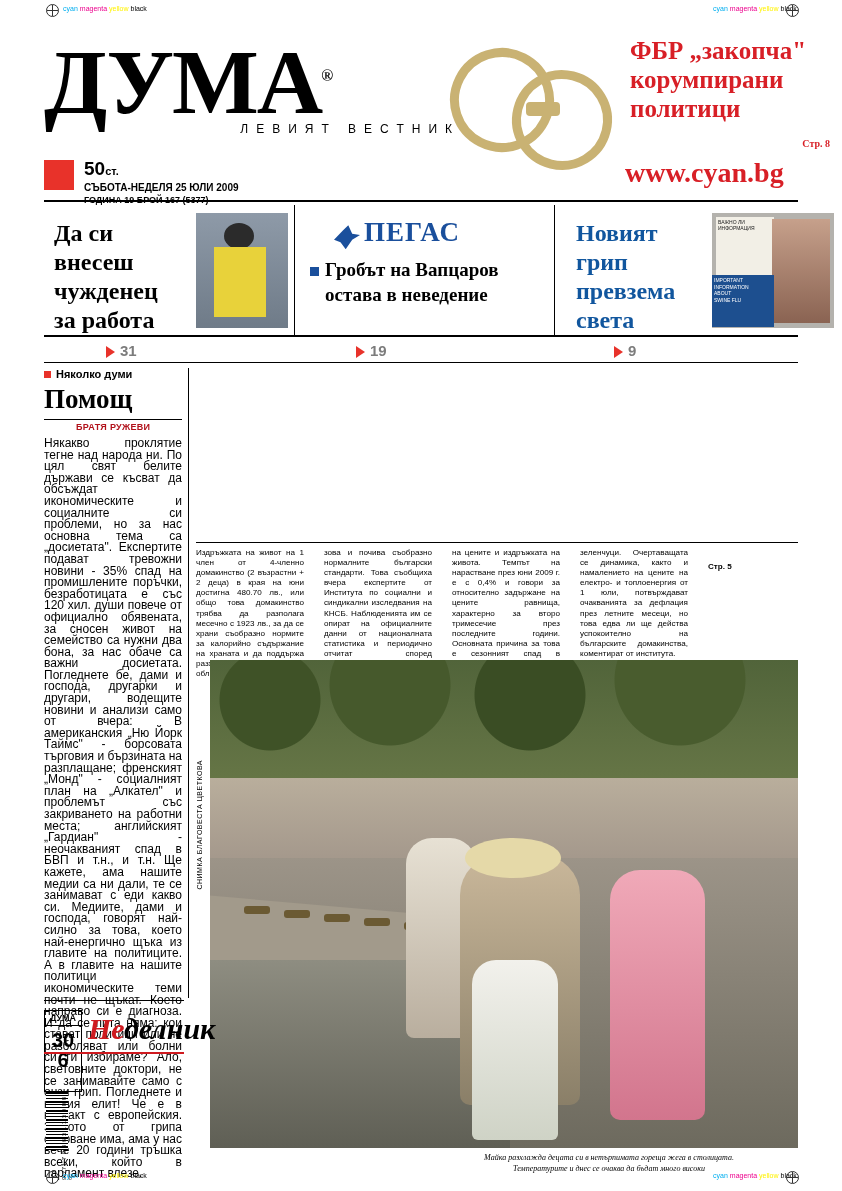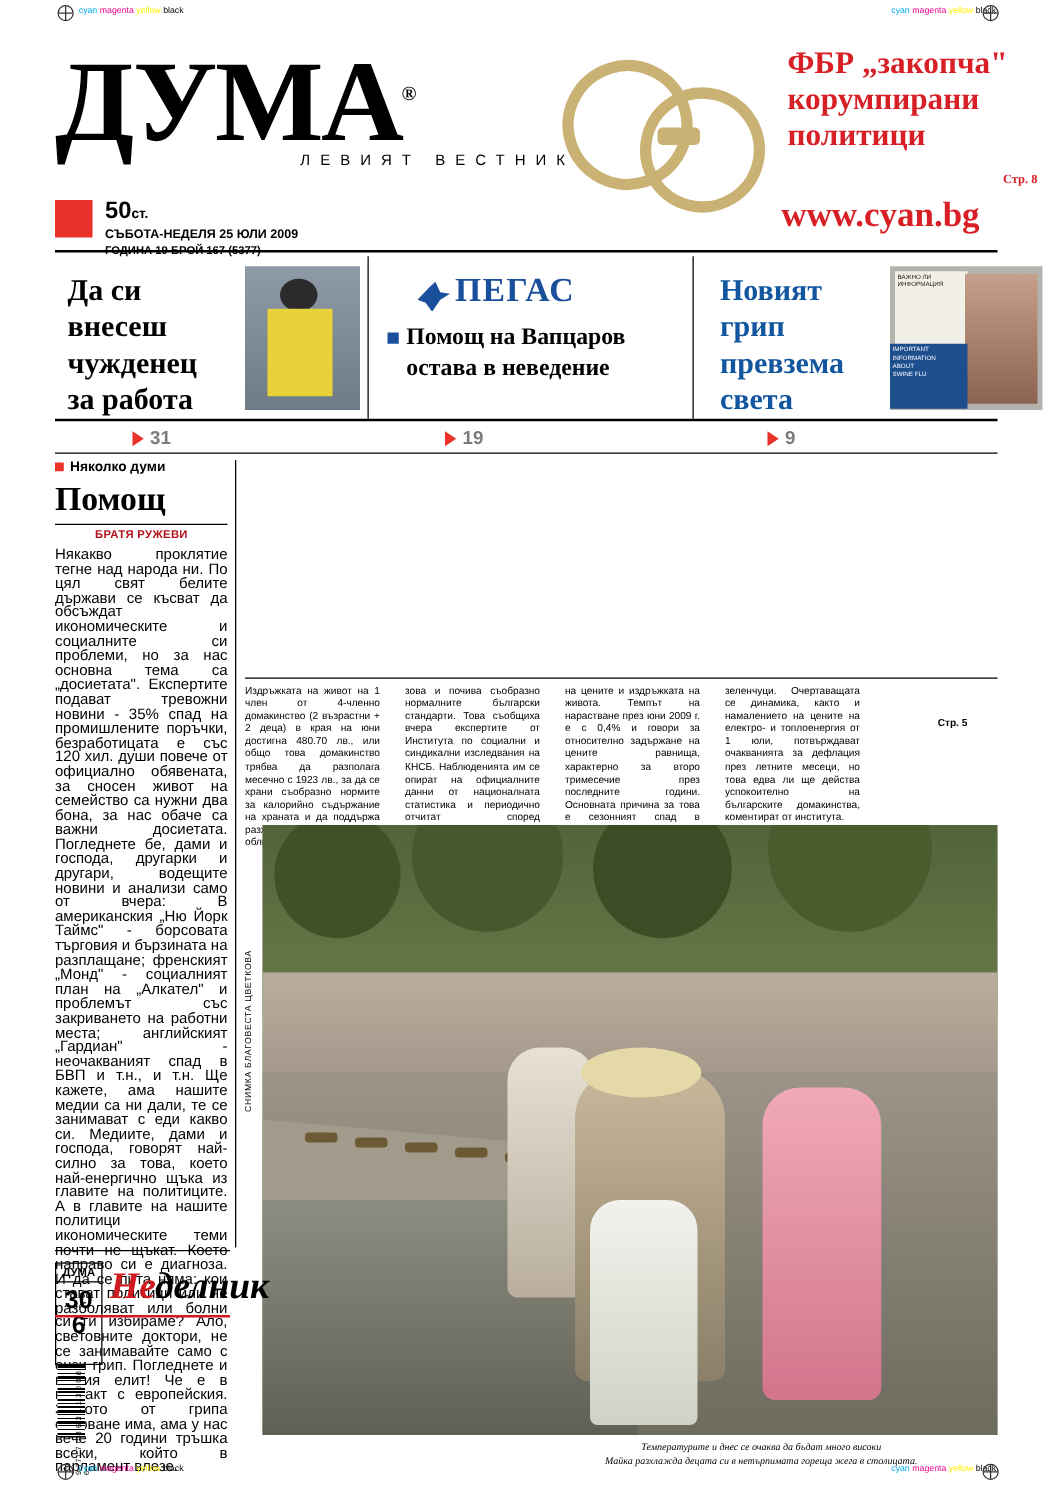--- a/index.html
+++ b/index.html
@@ -82,21 +82,21 @@
   .ned-pg{font-family:"Liberation Sans",sans-serif;font-size:9px;font-weight:bold;color:#555;text-align:right;margin-top:2px;}
 
   
   .mainhead{position:absolute;left:196px;top:368px;width:602px;}
   .hl{font-family:"Liberation Serif",serif;font-weight:bold;font-size:59px;line-height:57px;letter-spacing:-1px;text-align:center;}
   .subhl{font-family:"Liberation Serif",serif;font-size:20px;line-height:25px;text-align:center;margin-top:10px;}
 
   
   .cols{position:absolute;left:196px;top:548px;width:602px;height:108px;}
   .col{position:absolute;top:0;width:108px;font-family:"Liberation Sans",sans-serif;font-size:8.1px;line-height:10.1px;text-align:justify;}
-  .col .pg{color:#000;font-weight:bold;text-align:center;display:block;margin-top:16px;}
+  .col .pg{color:#000;font-weight:bold;text-align:left;display:block;margin-top:4px;}
 
   
   .photo{position:absolute;left:210px;top:660px;width:588px;height:488px;overflow:hidden;background:#6f7a5c;}
   .credit{position:absolute;left:196px;top:760px;font-family:"Liberation Sans",sans-serif;font-size:7px;writing-mode:vertical-rl;transform:rotate(180deg);letter-spacing:.5px;}
   .caption{position:absolute;left:420px;top:1152px;width:378px;text-align:center;font-family:"Liberation Serif",serif;font-style:italic;font-size:8px;line-height:11px;}
   .trees{position:absolute;left:0;top:0;width:588px;height:150px;
     background:
       radial-gradient(circle at 60px 40px,#3f5227 0 50px,transparent 51px),
       radial-gradient(circle at 180px 25px,#46592c 0 60px,transparent 61px),
       radial-gradient(circle at 320px 35px,#3a4d24 0 55px,transparent 56px),
@@ -175,21 +175,21 @@
     </div>
 
     <div class="vdiv" style="left:250px;"></div>
 
     <div class="promo-cell" style="left:262px;width:240px;">
       <div style="position:absolute;left:28px;top:12px;">
         <span style="display:inline-block;width:26px;height:24px;background:#1a4f9c;clip-path:polygon(0 60%,35% 20%,55% 0,70% 35%,100% 40%,70% 60%,45% 100%,25% 70%);vertical-align:middle;"></span>
         <span class="pegas">ПЕГАС</span>
       </div>
       <div class="pegas-txt" style="position:absolute;left:4px;top:52px;width:236px;">
-        <div><span class="sq-blue"></span><span>Помощ на Вапцаров</span></div>
+        <div><span class="sq-blue"></span><span>Гробът на Вапцаров</span></div>
         <div style="padding-left:15px;">остава в неведение</div>
       </div>
     </div>
 
     <div class="vdiv" style="left:510px;"></div>
 
     <div class="promo-cell" style="left:522px;width:232px;">
       <div class="promo-title blue" style="position:absolute;left:10px;top:14px;width:130px;">
         <div>Новият грип</div>
         <div>превзема</div>
@@ -258,22 +258,22 @@
     <div class="spout" style="left:154px;top:258px;"></div>
     <div class="spout" style="left:194px;top:262px;"></div>
     <div class="girl-l"></div>
     <div class="woman"></div>
     <div class="hat"></div>
     <div class="boy"></div>
     <div class="girl-r"></div>
   </div>
 
   <div class="caption">
+    <div>Майка разхлажда децата си в нетърпимата гореща жега в столицата.</div>
     <div>Температурите и днес се очаква да бъдат много високи</div>
-    <div>Майка разхлажда децата си в нетърпимата гореща жега в столицата.</div>
   </div>
 
   <div class="rule rule-thin" style="left:44px;top:1000px;width:140px;"></div>
 
   <div class="dbox">
     <div class="dt">ДУМА</div>
     <div class="n1">30</div>
     <div class="n2">6</div>
   </div>
 

